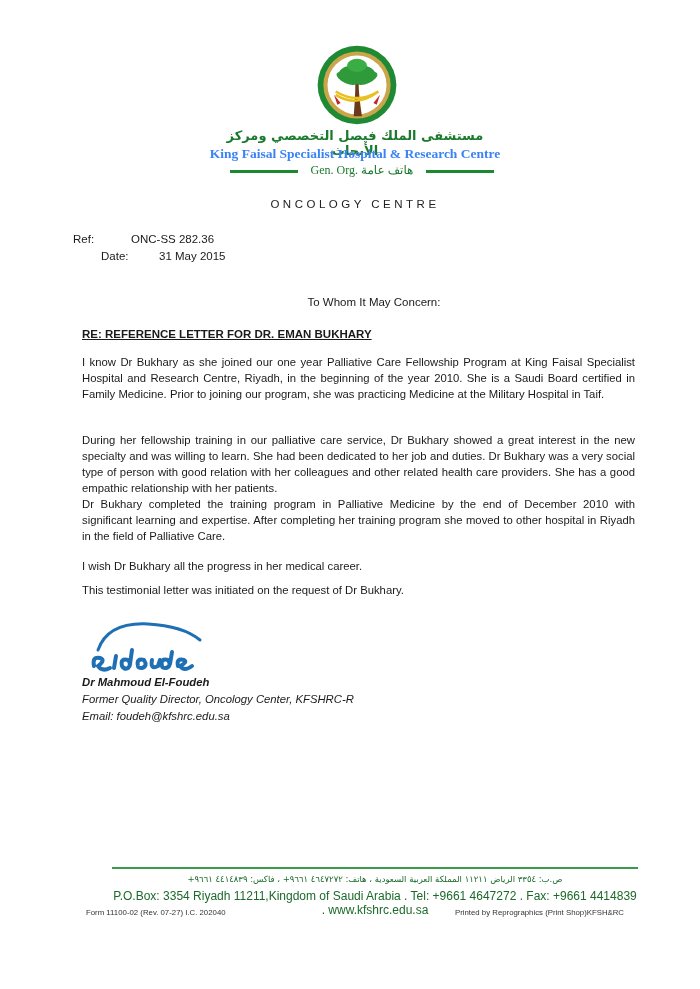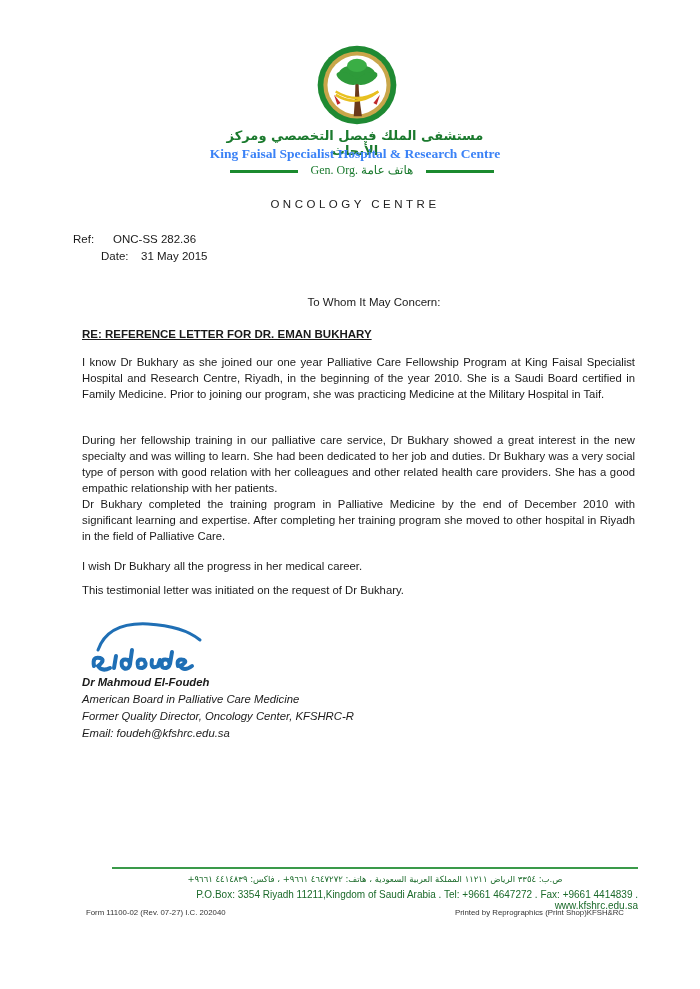--- a/index.html
+++ b/index.html
@@ -13,38 +13,38 @@
          font-family:"Liberation Serif", serif; font-weight:bold; font-size:13.5px; color:#3b82f6; }
   #genorg-row { left:230px; top:164px; width:264px; height:14px; }
   #genorg-row .bar { position:absolute; top:6px; height:3px; background:#1b8a2e; }
   #genorg-row .bar.l { left:0; width:68px; }
   #genorg-row .bar.r { right:0; width:68px; }
   #genorg-text { position:absolute; left:72px; right:72px; top:-1px; text-align:center;
          font-family:"Liberation Serif", serif; font-size:12px; color:#1b7a2e; white-space:nowrap; }
   #dept { left:200px; top:198px; width:310px; text-align:center; letter-spacing:3.5px;
           font-size:11.5px; color:#222; }
   .meta { font-size:11.5px; }
-  .meta .lbl { display:inline-block; width:40px; }
+  .meta .lbl { display:inline-block; width:58px; }
   #ref { left:73px; top:233px; }
   #date { left:73px; top:250px;margin-left:28px; }
   #salutation { left:0; top:296px; width:700px; text-align:center; font-size:11.5px; padding-left:48px; box-sizing:border-box; }
   #subject { left:82px; top:328px; font-weight:bold; text-decoration:underline; font-size:11.5px; }
   .para { left:82px; width:553px; font-size:11.3px; line-height:16px; text-align:justify; }
   #p1 { top:354px; }
   #p2 { top:432px; }
   #p3 { top:496px; }
   #p4 { top:558px; }
   #p5 { top:582px; }
   #signature { left:88px; top:620px; width:120px; height:55px; }
   #sig-block { left:82px; top:674px; font-size:11.3px; line-height:17px; font-style:italic; }
   #sig-block .name { font-weight:bold; }
   #footer-line { left:112px; top:867px; width:526px; height:2px; background:#3a9a4a; }
   #footer-ar { left:112px; top:874px; width:526px; text-align:center; direction:rtl;
                font-family:"DejaVu Sans", sans-serif; font-size:8.5px; color:#1b6a2a; }
-  #footer-en { left:112px; top:889px; width:526px; text-align:right; font-size:10px; color:#1b6a2a; }
+  #footer-en { left:112px; top:889px; width:526px; text-align:center; font-size:12px; color:#1b6a2a; }
   #form-no { left:86px; top:908px; font-size:7.8px; color:#333; }
   #printed-by { left:455px; top:908px; font-size:7.8px; color:#333; }
 </style>
 </head>
 <body>
 
 <svg id="logo" class="abs" viewBox="0 0 100 100">
   <circle cx="50" cy="50" r="48" fill="#1f8a33"></circle>
   <circle cx="50" cy="50" r="41" fill="#c9a64a"></circle>
   <circle cx="50" cy="50" r="36" fill="#ffffff"></circle>
@@ -88,21 +88,20 @@
   <path d="M6 46 Q4 36 12 38 Q18 40 10 46 Q14 52 22 48" stroke="#1f6fb5" stroke-width="4" fill="none" stroke-linecap="round"></path>
   <path d="M26 48 L28 36" stroke="#1f6fb5" stroke-width="4" stroke-linecap="round"></path>
   <path d="M34 46 Q32 38 40 40 Q44 44 40 48 Q36 50 34 46 M42 44 L44 30" stroke="#1f6fb5" stroke-width="4" fill="none" stroke-linecap="round"></path>
   <path d="M50 46 Q48 38 56 40 Q60 46 54 48 Q50 48 50 46" stroke="#1f6fb5" stroke-width="4" fill="none"></path>
   <path d="M64 40 Q62 50 70 46 L72 40 M74 46 Q72 38 80 40 Q84 46 78 48 Q74 48 74 46 M82 44 L84 32" stroke="#1f6fb5" stroke-width="4" fill="none" stroke-linecap="round"></path>
   <path d="M90 46 Q88 38 96 40 Q100 42 92 46 Q96 52 104 46" stroke="#1f6fb5" stroke-width="4" fill="none" stroke-linecap="round"></path>
 </svg>
 
 <div id="sig-block" class="abs">
   <div class="name">Dr Mahmoud El-Foudeh</div>
-  <div>American Board in Palliative Care Medicine</div>
   <div>Former Quality Director, Oncology Center, KFSHRC-R</div>
   <div>Email: foudeh@kfshrc.edu.sa</div>
 </div>
 
 <div id="footer-line" class="abs"></div>
 <div id="footer-ar" class="abs">ص.ب: ٣٣٥٤ الرياض ١١٢١١ المملكة العربية السعودية ، هاتف: ٤٦٤٧٢٧٢ ٩٦٦١+ ، فاكس: ٤٤١٤٨٣٩ ٩٦٦١+</div>
 <div id="footer-en" class="abs">P.O.Box: 3354 Riyadh 11211,Kingdom of Saudi Arabia  .  Tel: +9661 4647272  .  Fax: +9661 4414839  .  www.kfshrc.edu.sa</div>
 <div id="form-no" class="abs">Form 11100-02 (Rev. 07-27)  I.C. 202040</div>
 <div id="printed-by" class="abs">Printed by Reprographics (Print Shop)KFSH&amp;RC</div>
 

